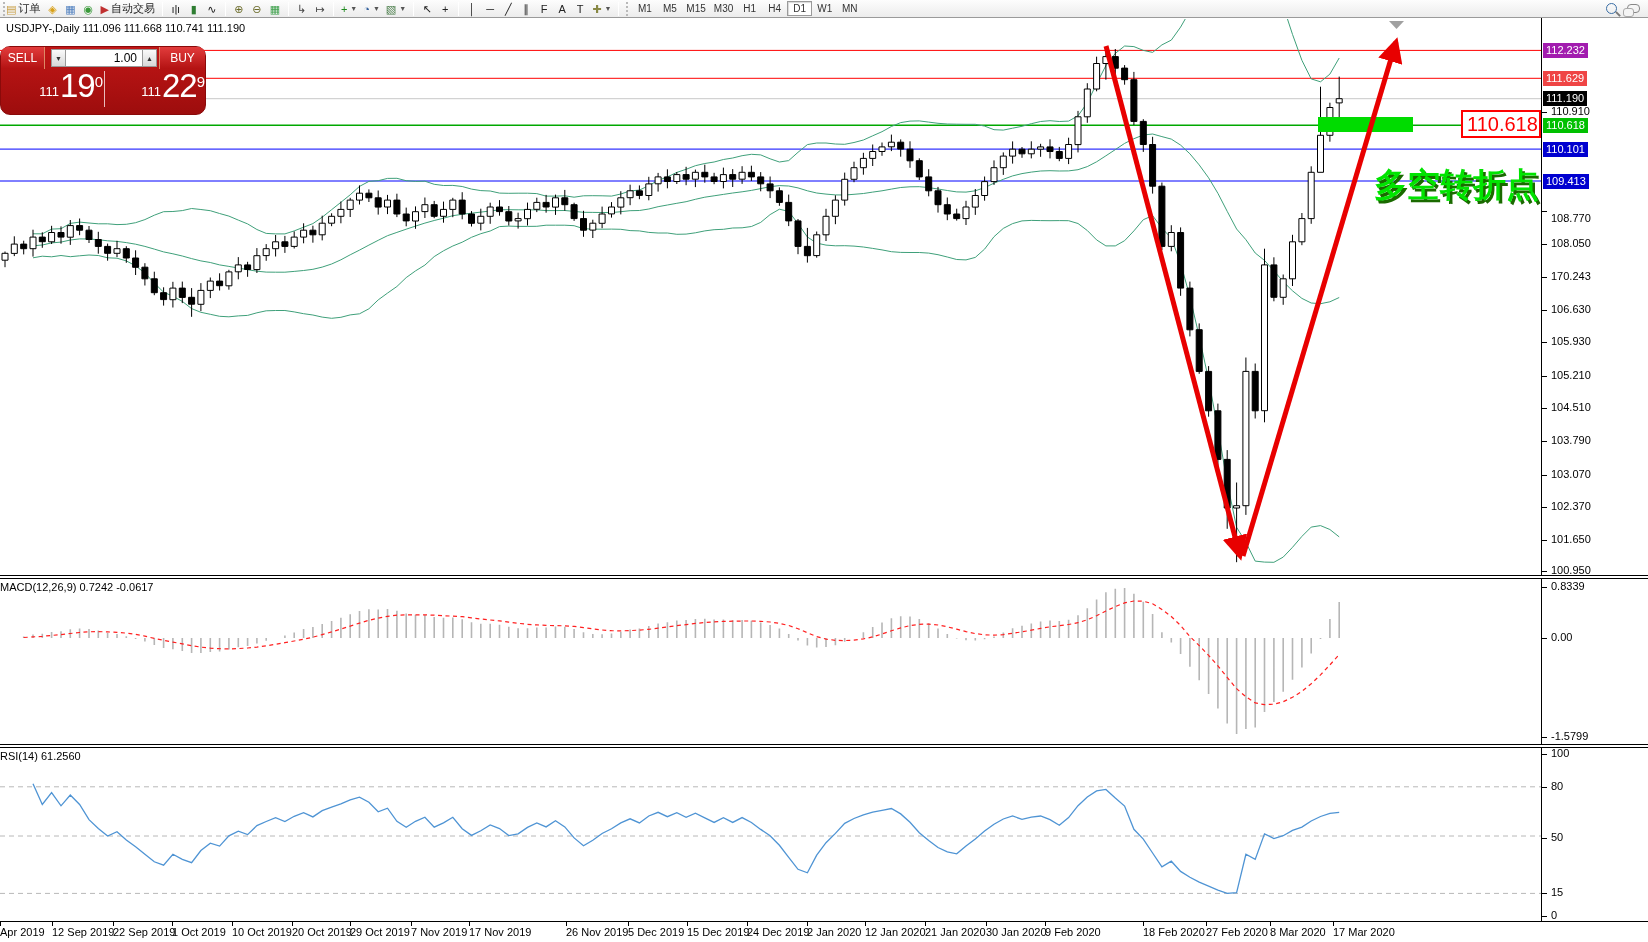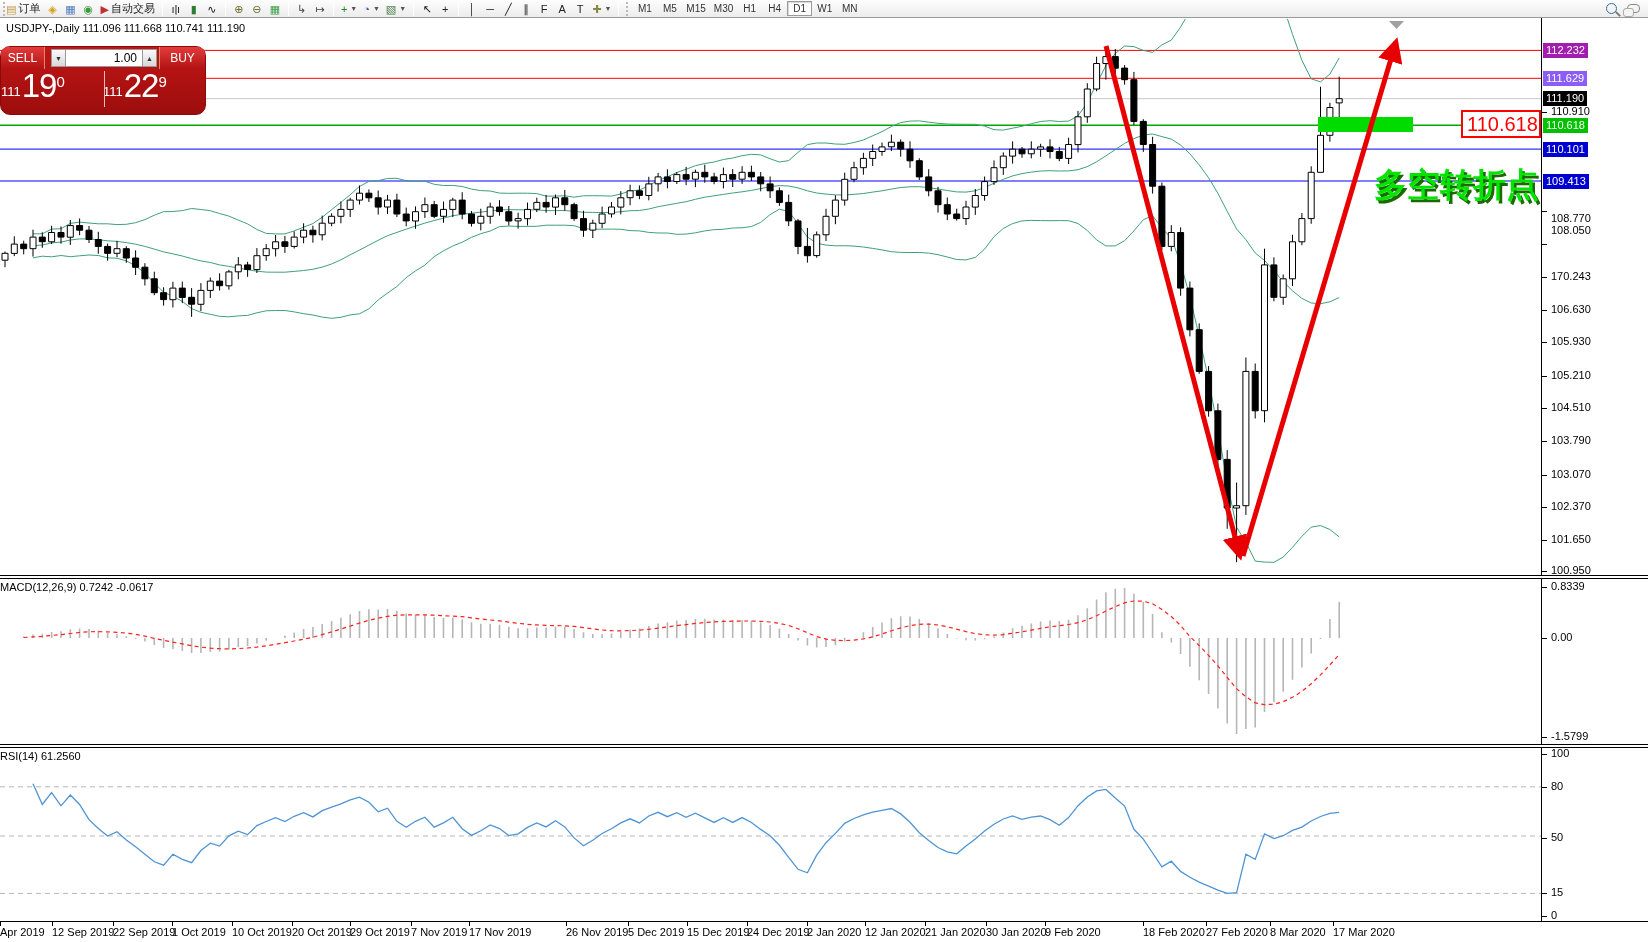--- a/index.html
+++ b/index.html
@@ -58,21 +58,21 @@
     font-size:12px; color:#fff; background:linear-gradient(#e23c3c,#b31212); }
   #sell-btn { width:44px; border-radius:7px 0 0 0; border-right:1px solid #d86; }
   #buy-btn  { width:46px; margin-left:auto; border-radius:0 7px 0 0; border-left:1px solid #d86; }
   #vol-group { display:flex; align-items:center; height:18px; margin-left:6px; }
   .vol-btn { width:15px; height:18px; background:linear-gradient(#fafafa,#d8d8d8);
     border:1px solid #999; color:#333; font-size:7px; display:flex; align-items:center; justify-content:center; }
   #vol-field { width:76px; height:18px; background:#fff; border-top:1px solid #999;
     border-bottom:1px solid #999; color:#000; font-size:12px; text-align:right; padding:0 5px;
     line-height:17px; }
   #trade-bottom { position:relative; display:flex; height:40px; }
-  .half { width:103px; display:flex; align-items:flex-end; justify-content:flex-start; padding-bottom:7px; }
+  .half { width:103px; display:flex; align-items:flex-end; justify-content:flex-end; padding-bottom:7px; }
   #trade-div { position:absolute; left:103px; top:2px; width:1px; height:36px; background:#e9bcbc; }
   .p-small { font-size:13px; line-height:20px; margin-right:1px; }
   .p-big { font-size:33px; line-height:33px; font-weight:400; letter-spacing:-1px; }
   .p-sup { font-size:15px; line-height:15px; margin-bottom:13px; }
 </style>
 </head>
 <body>
 
 <div id="app">
 
@@ -267,21 +267,21 @@
   <div class="sep-dbl" style="top:575px;"></div>
   <div class="sep-dbl" style="top:744px;"></div>
   <div id="bottom-line"></div>
 
   <div id="axis">
       <div class="axis-tick" style="top:94px"></div>
       <div class="axis-lbl" style="top:87px">110.910</div>
       <div class="axis-tick" style="top:193px"></div>
       <div class="axis-lbl" style="top:194px">108.770</div>
       <div class="axis-tick" style="top:226px"></div>
-      <div class="axis-lbl" style="top:206px">108.050</div>
+      <div class="axis-lbl" style="top:219px">108.050</div>
       <div class="axis-tick" style="top:259px"></div>
       <div class="axis-lbl" style="top:252px">170.243</div>
       <div class="axis-tick" style="top:292px"></div>
       <div class="axis-lbl" style="top:285px">106.630</div>
       <div class="axis-tick" style="top:324px"></div>
       <div class="axis-lbl" style="top:317px">105.930</div>
       <div class="axis-tick" style="top:358px"></div>
       <div class="axis-lbl" style="top:351px">105.210</div>
       <div class="axis-tick" style="top:390px"></div>
       <div class="axis-lbl" style="top:383px">104.510</div>
@@ -289,21 +289,21 @@
       <div class="axis-lbl" style="top:416px">103.790</div>
       <div class="axis-tick" style="top:457px"></div>
       <div class="axis-lbl" style="top:450px">103.070</div>
       <div class="axis-tick" style="top:489px"></div>
       <div class="axis-lbl" style="top:482px">102.370</div>
       <div class="axis-tick" style="top:522px"></div>
       <div class="axis-lbl" style="top:515px">101.650</div>
       <div class="axis-tick" style="top:553px"></div>
       <div class="axis-lbl" style="top:546px">100.950</div>
       <div class="axis-box" style="top:25px;background:#a21caf">112.232</div>
-      <div class="axis-box" style="top:53px;background:#8b5cf6">111.629</div>
+      <div class="axis-box" style="top:53px;background:#ef4444">111.629</div>
       <div class="axis-box" style="top:73px;background:#000000">111.190</div>
       <div class="axis-box" style="top:100px;background:#00c000">110.618</div>
       <div class="axis-box" style="top:124px;background:#0000d0">110.101</div>
       <div class="axis-box" style="top:156px;background:#0000d0">109.413</div>
       <div class="axis-tick" style="top:569px"></div>
       <div class="axis-lbl" style="top:562px">0.8339</div>
       <div class="axis-tick" style="top:620px"></div>
       <div class="axis-lbl" style="top:613px">0.00</div>
       <div class="axis-tick" style="top:719px"></div>
       <div class="axis-lbl" style="top:712px">-1.5799</div>

